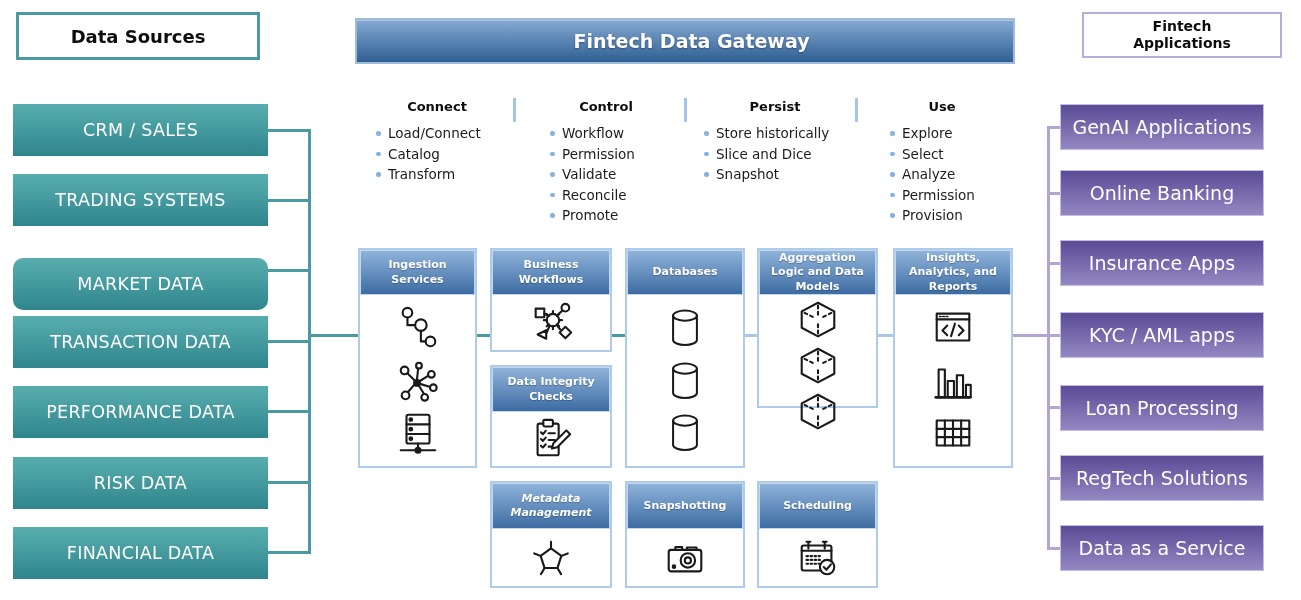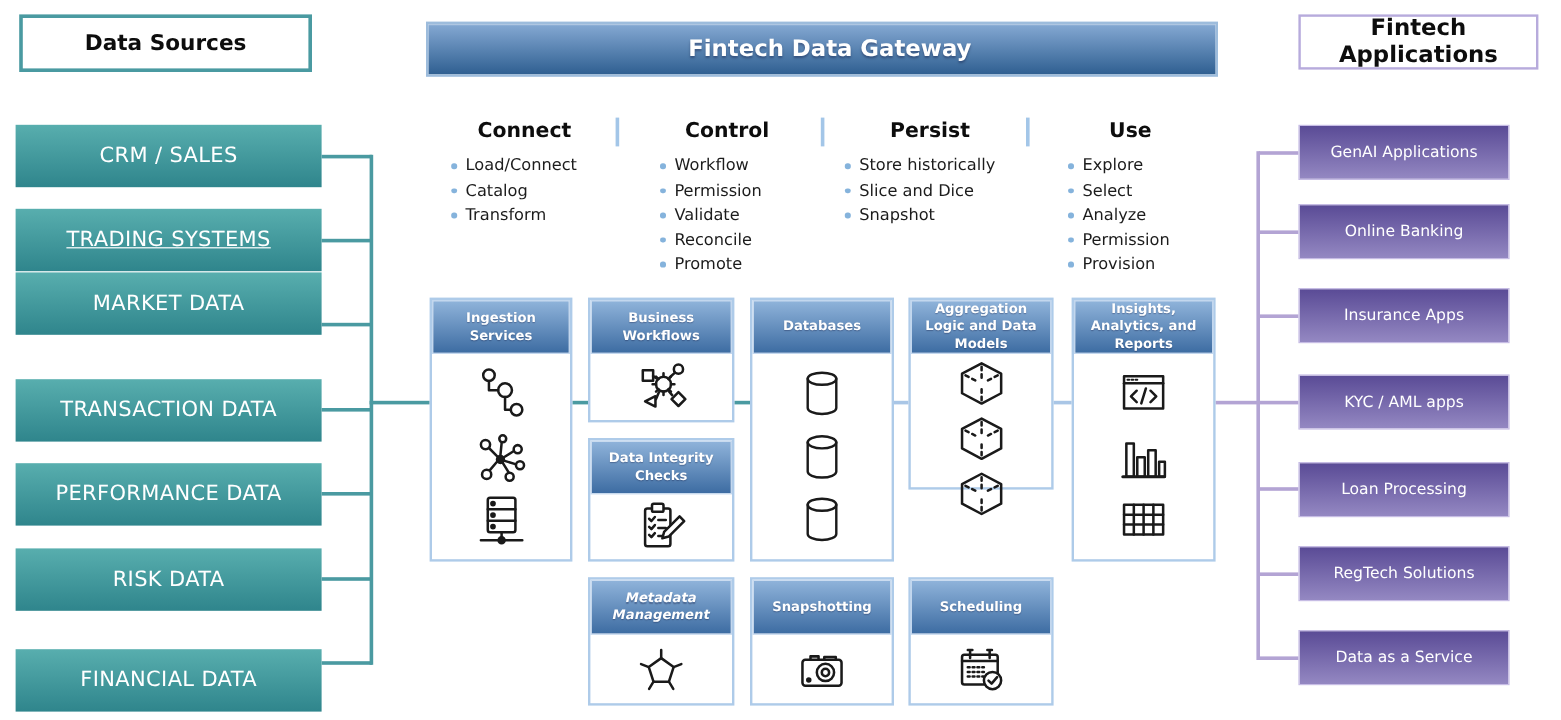--- a/index.html
+++ b/index.html
@@ -23,42 +23,42 @@
 
   
   .gw-header{position:absolute;left:355px;top:18px;width:660px;height:46px;box-sizing:border-box;
     background:linear-gradient(180deg,var(--blue-header-top),var(--blue-header-bottom));
     border:2px solid #9dbcdc;box-shadow:inset 0 1px 0 rgba(255,255,255,.35);
     display:flex;align-items:center;justify-content:center;color:#fff;font-weight:bold;font-size:19px;
     text-shadow:0 1px 2px rgba(0,0,40,.35);padding-left:13px;}
 
   
   .phase{position:absolute;top:99px;}
-  .phase-title{font-weight:bold;font-size:17px;color:#0d0d0d;text-align:center;margin-bottom:11px;}
+  .phase-title{font-weight:bold;font-size:13px;color:#0d0d0d;text-align:center;margin-bottom:11px;}
   .phase ul{margin:0;padding:0 0 0 16px;list-style:none;font-size:13.5px;color:#1c1c1c;}
   .phase li{position:relative;margin-bottom:3.5px;line-height:1.26;}
   .phase li::before{content:'';position:absolute;left:-12px;top:6px;width:4.5px;height:4.5px;border-radius:50%;background:var(--bullet);}
   .vdiv{position:absolute;top:98px;width:3px;height:24px;background:var(--divider);}
 
   
   .comp{position:absolute;border:2px solid var(--box-border);background:#fff;box-sizing:border-box;
     display:flex;flex-direction:column;}
   .comp-header{flex:0 0 auto;background:linear-gradient(180deg,var(--comp-header-top),var(--comp-header-bottom));
     border:1px solid #c3d7ee;box-sizing:border-box;color:#fff;font-weight:bold;font-size:11px;line-height:1.28;
     text-align:center;display:flex;align-items:center;justify-content:center;padding:2px 4px;
     text-shadow:0 1px 1px rgba(0,0,40,.3);}
   .h45{height:45px;} .h46{height:46px;}
   .comp-body{flex:1 1 auto;display:flex;flex-direction:column;align-items:center;justify-content:space-evenly;padding:3px 0;}
   .icon svg{display:block;}
 
   
   .apps-header{position:absolute;left:1082px;top:12px;width:200px;height:46px;box-sizing:border-box;background:#fff;
     border:2px solid var(--purple-border);display:flex;align-items:center;justify-content:center;text-align:center;
-    font-weight:bold;font-size:19px;line-height:1.2;color:#0d0d0d;padding:0 28px;}
-  .app-box{position:absolute;left:1082px;width:176px;height:46px;box-sizing:border-box;color:#fff;font-size:13px;
+    font-weight:bold;font-size:14px;line-height:1.2;color:#0d0d0d;padding:0 28px;}
+  .app-box{position:absolute;left:1060px;width:204px;height:46px;box-sizing:border-box;color:#fff;font-size:19px;
     background:linear-gradient(180deg,var(--purple-top),var(--purple-bottom));
     border:1px solid #c6bce4;display:flex;align-items:center;justify-content:center;}
 </style>
 </head>
 <body>
 
 <div class="canvas">
 
   <div class="lh teal-line" style="left:268px;top:129px;width:42px;"></div>
   <div class="lh teal-line" style="left:268px;top:199px;width:42px;"></div>
@@ -79,26 +79,26 @@
   <div class="lh purple-line" style="left:1049px;top:192px;width:33px;"></div>
   <div class="lh purple-line" style="left:1049px;top:262px;width:33px;"></div>
   <div class="lh purple-line" style="left:1049px;top:406px;width:33px;"></div>
   <div class="lh purple-line" style="left:1049px;top:477px;width:33px;"></div>
   <div class="lh purple-line" style="left:1049px;top:547px;width:33px;"></div>
 
   <div class="ds-header">
       <span>Data Sources</span>
     </div>
   <div class="src-box" style="top:104px;">CRM / SALES</div>
-  <div class="src-box" style="top:174px;text-decoration:underline;">TRADING SYSTEMS</div>
-  <div class="src-box" style="top:227px;">MARKET DATA</div>
+  <div class="src-box" style="top:174px;">TRADING SYSTEMS</div>
+  <div class="src-box" style="top:258px;border-radius:10px;">MARKET DATA</div>
   <div class="src-box" style="top:316px;">TRANSACTION DATA</div>
   <div class="src-box" style="top:386px;">PERFORMANCE DATA</div>
   <div class="src-box" style="top:457px;">RISK DATA</div>
-  <div class="src-box" style="top:527px;margin-top:14px;">FINANCIAL DATA</div>
+  <div class="src-box" style="top:527px;">FINANCIAL DATA</div>
 
   <div class="gw-header">
       <span>Fintech Data Gateway</span>
     </div>
 
   <div class="phase" style="left:372px;width:130px;">
     <div class="phase-title">Connect</div>
     <ul>
         <li>Load/Connect</li>
         <li>Catalog</li>

